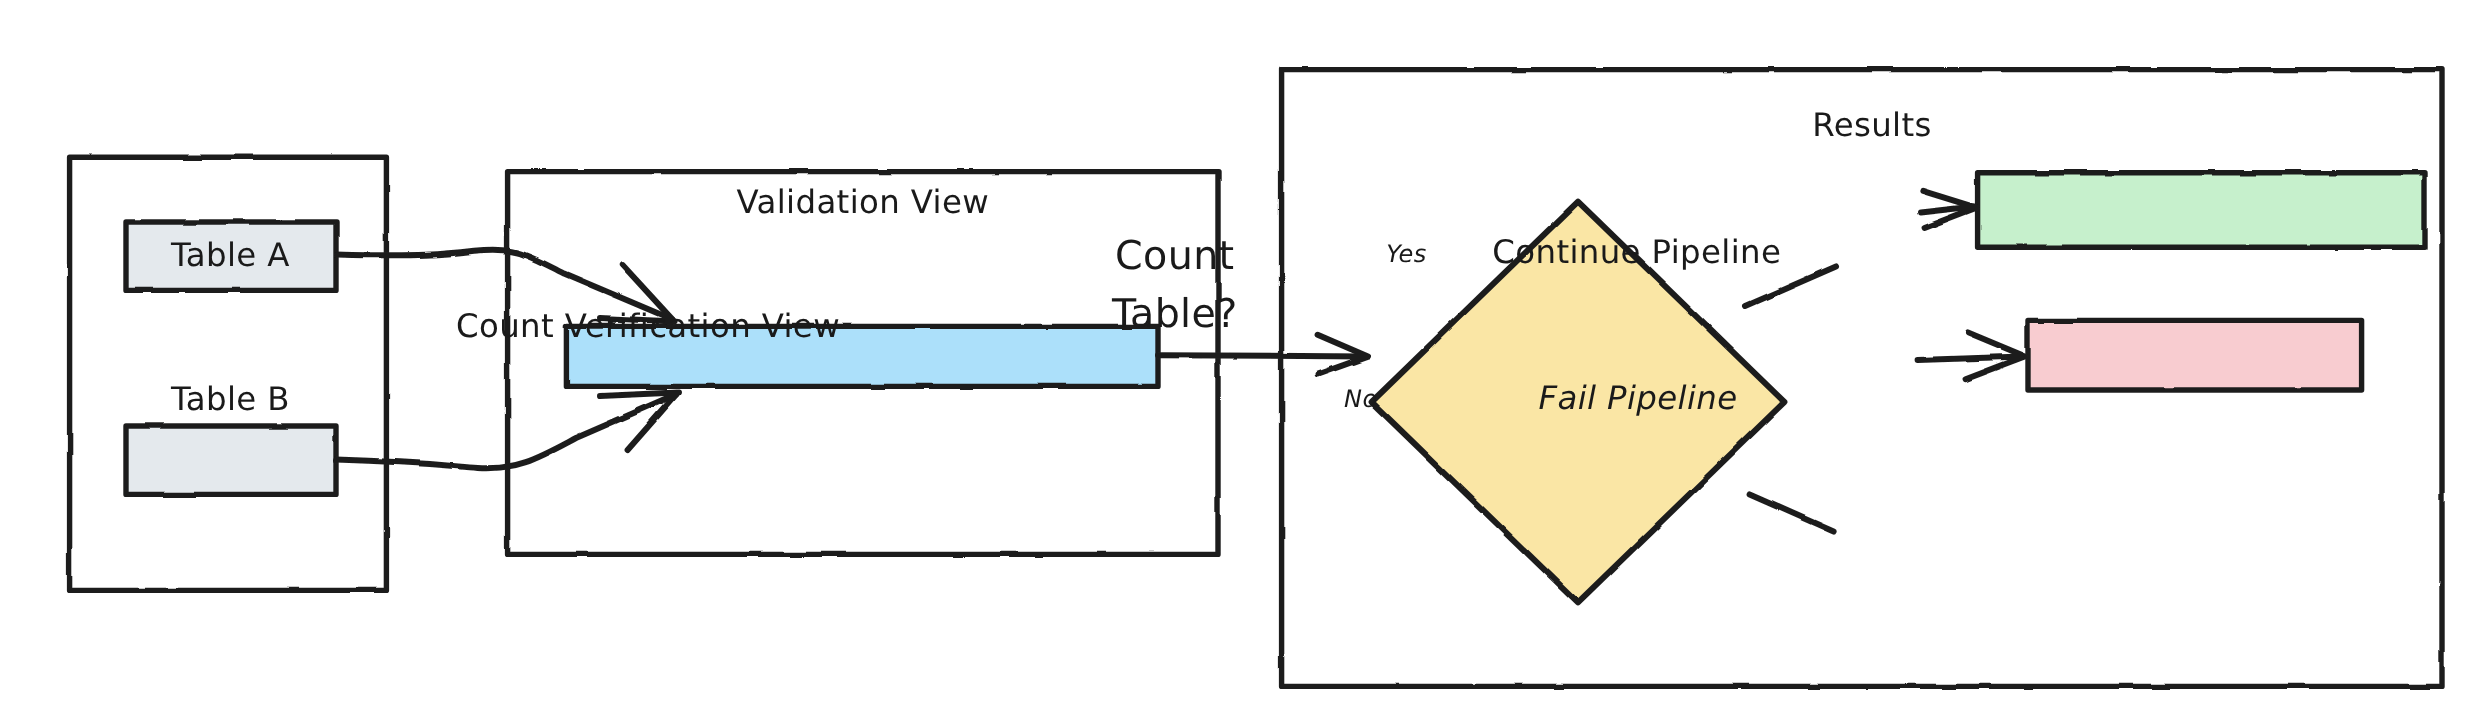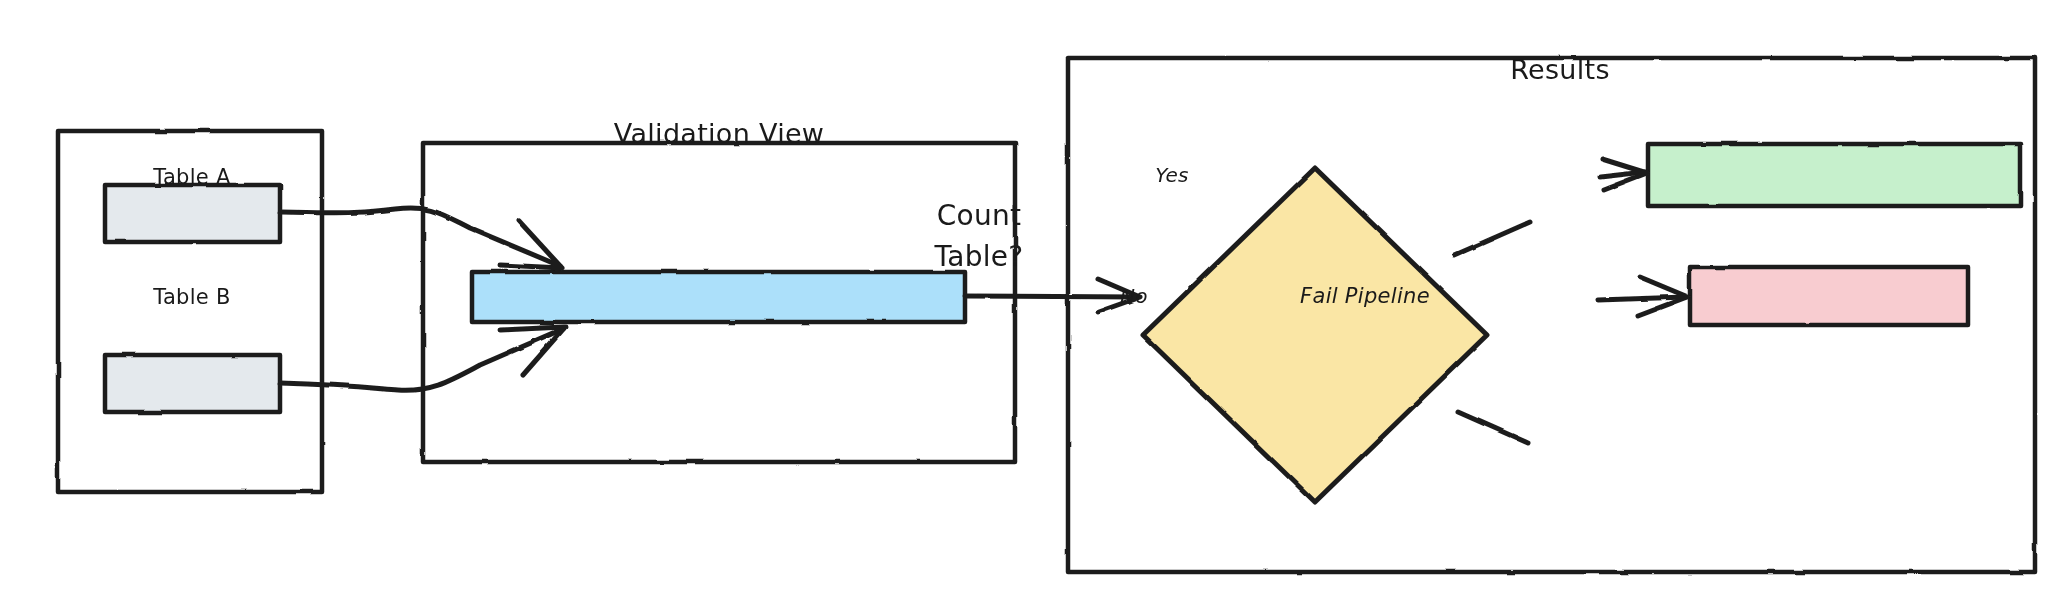--- a/index.html
+++ b/index.html
@@ -26,32 +26,33 @@
     font-family: "DejaVu Sans", sans-serif;
     color: #1a1a1a;
     white-space: nowrap;
     pointer-events: none;
     letter-spacing: 0.3px;
   }
   .group-title {
     font-size: 27px;
   }
   .node-label {
-    font-size: 21px;
+    font-size: 27px;
     text-align: left;
   }
   .edge-label {
     font-size: 20px;
     font-style: italic;
   }
   .centered {
     transform: translate(-50%, -50%);
+    margin-top: 36px;
   }
   .diamond-text {
-    font-size: 28px;
+    font-size: 33px;
     text-align: center;
     line-height: 1.45;
     transform: translate(-50%, -50%);
   }
 </style>
 </head>
 <body>
 
 <div id="canvas">
 
@@ -105,26 +106,28 @@
 
 
   <div class="label group-title centered" style="left:719px; top:133px;text-align:center;">Validation View</div>
 
   <div class="label group-title centered" style="left:1560px; top:69px;">Results</div>
 
   <div class="label node-label centered" style="left:192px; top:177px;">Table A</div>
 
   <div class="label node-label centered" style="left:192px; top:297px;">Table B</div>
 
+  <div class="label node-label centered" style="left:540px; top:236px;">Count Verification View</div>
 
   <div class="label diamond-text" style="left:979px; top:237px;">
     <div>Count</div>
     <div>Table?</div>
   </div>
 
+  <div class="label node-label centered" style="left:1364px; top:175px;">Continue Pipeline</div>
 
   <div class="label node-label centered" style="left:1365px; top:296px;font-style:italic;">Fail Pipeline</div>
 
   <div class="label edge-label centered" style="left:1172px; top:175px;">Yes</div>
 
   <div class="label edge-label centered" style="left:1134px; top:296px;">No</div>
 
 </div>
 
 </body></html>

